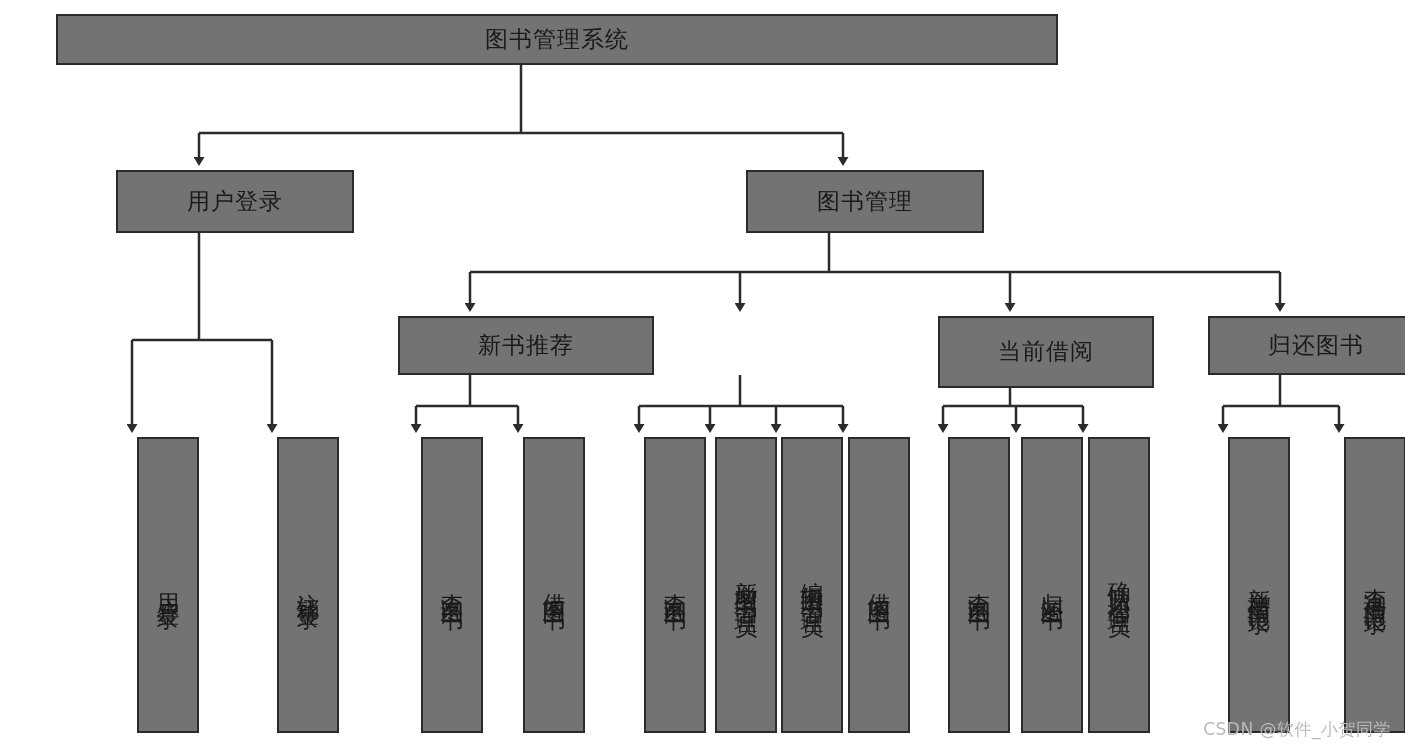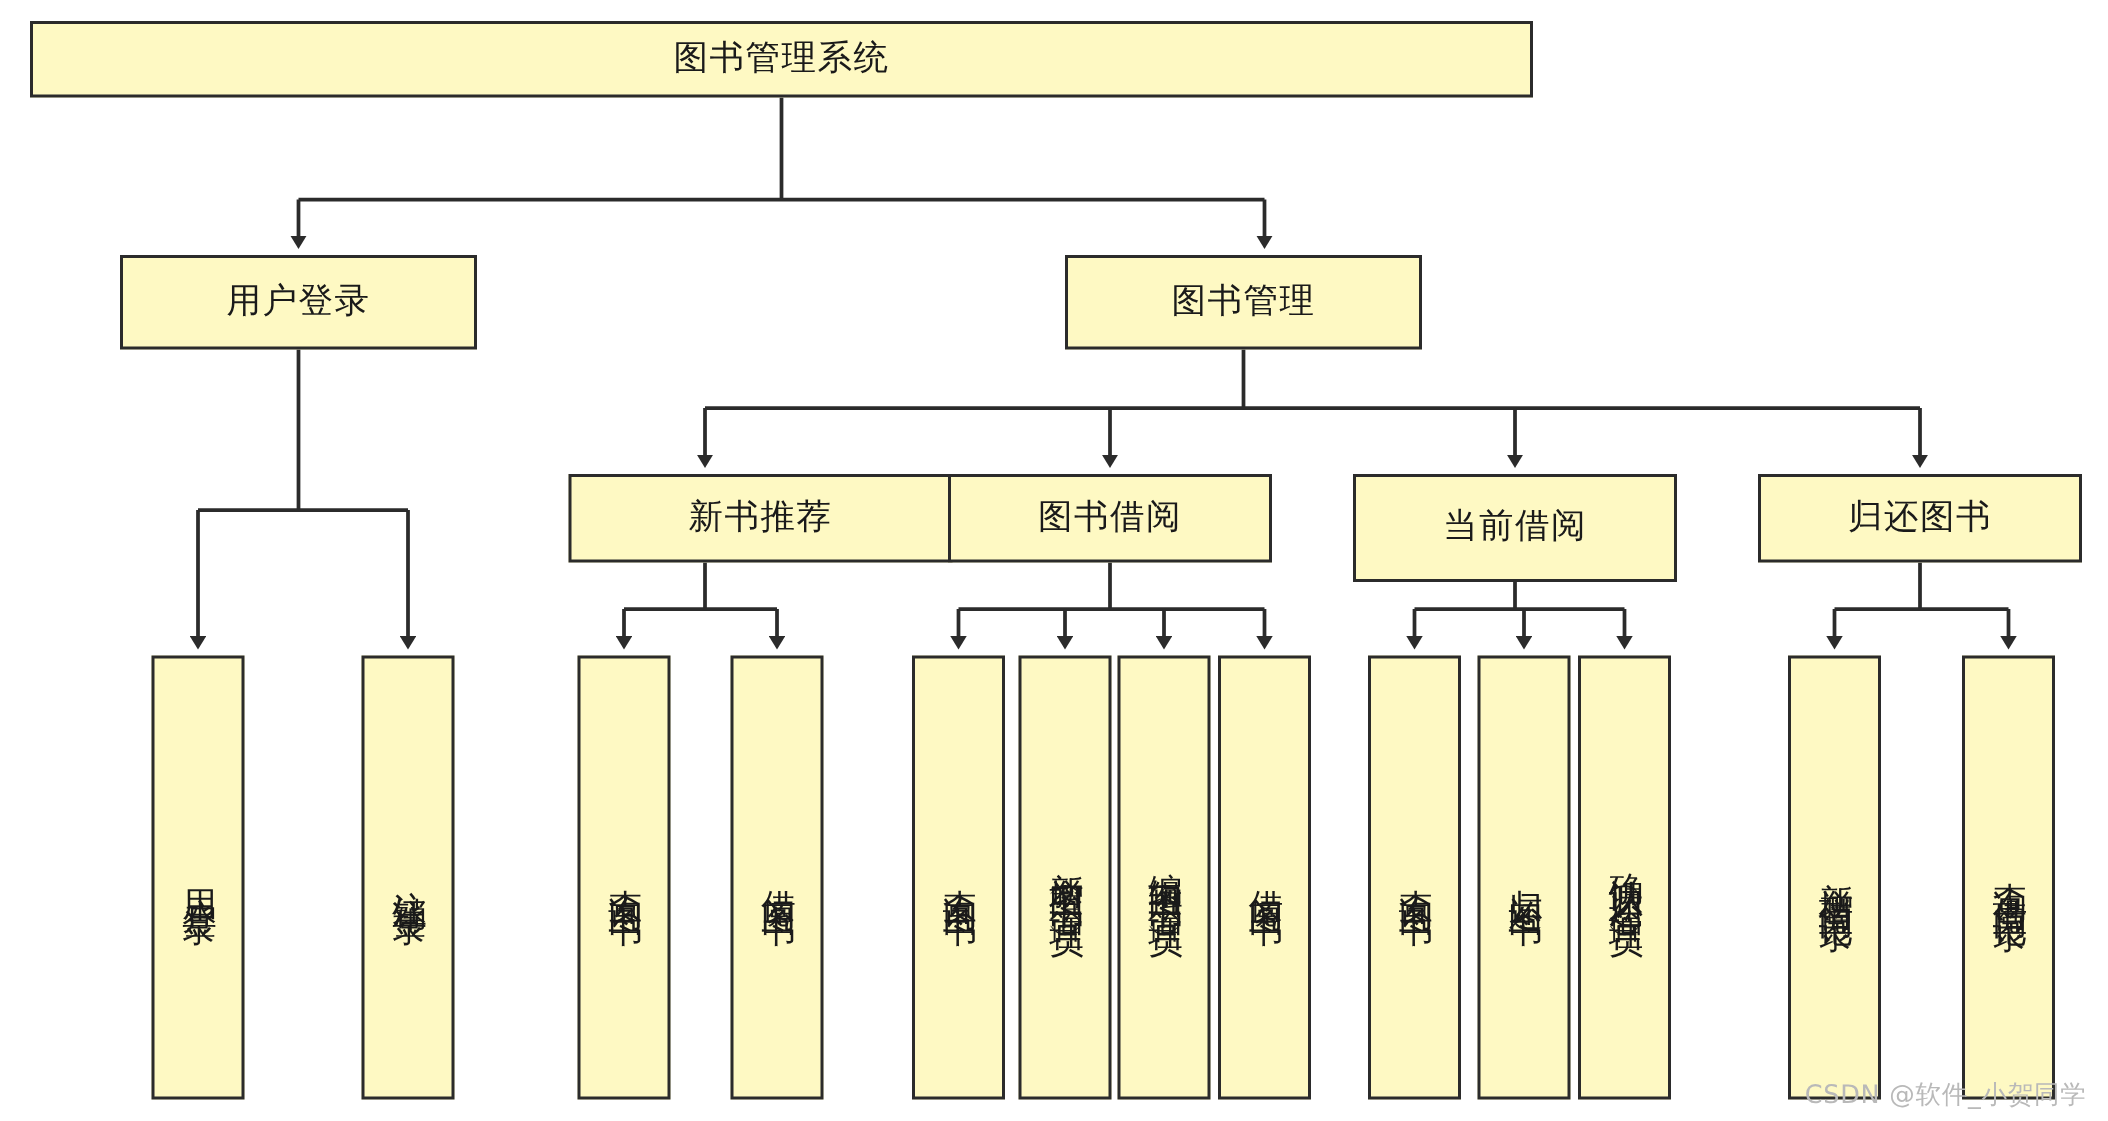--- a/index.html
+++ b/index.html
@@ -23,26 +23,27 @@
     position: absolute;
     left: 0;
     top: 0;
     width: 1405px;
     height: 747px;
     pointer-events: none;
   }
   .node {
     position: absolute;
     box-sizing: border-box;
-    background: #fef9c3;
+    background: #737373;
     border: 2px solid #2b2b2b;
     display: flex;
     align-items: center;
     justify-content: center;
     overflow: hidden;
+    margin-left: 36px;
   }
   .node-h .node-label {
     font-size: 23px;
     color: #1a1a1a;
     line-height: 1.1;
     letter-spacing: 1px;
     white-space: nowrap;
   }
   .node-v {
     align-items: center;
@@ -138,25 +139,22 @@
     <span class="node-label">图书管理系统</span>
   </div>
 
   <div class="node node-h" id="node-l2-0" style="left: 80px; top: 170px; width: 238px; height: 63px;">
     <span class="node-label">用户登录</span>
   </div>
   <div class="node node-h" id="node-l2-1" style="left: 710px; top: 170px; width: 238px; height: 63px; text-align: center;">
     <span class="node-label">图书管理</span>
   </div>
 
-  <div class="node node-h" id="node-l3-0" style="left: 379px; top: 316px; width: 256px; height: 59px;">
+  <div class="node node-h" id="node-l3-0" style="left: 362px; top: 316px; width: 256px; height: 59px;">
     <span class="node-label">新书推荐</span>
-  </div>
-  <div class="node node-h" id="node-l3-1" style="left: 632px; top: 316px; width: 216px; height: 59px;">
-    <span class="node-label">图书借阅</span>
   </div>
   <div class="node node-h" id="node-l3-2" style="left: 902px; top: 316px; width: 216px; height: 72px;">
     <span class="node-label">当前借阅</span>
   </div>
   <div class="node node-h" id="node-l3-3" style="left: 1172px; top: 316px; width: 216px; height: 59px;">
     <span class="node-label">归还图书</span>
   </div>
 
   <div class="node node-v" id="node-leaf-0" style="left: 101px; top: 437px; width: 62px; height: 296px;">
     <span class="node-label">用户登录</span>

